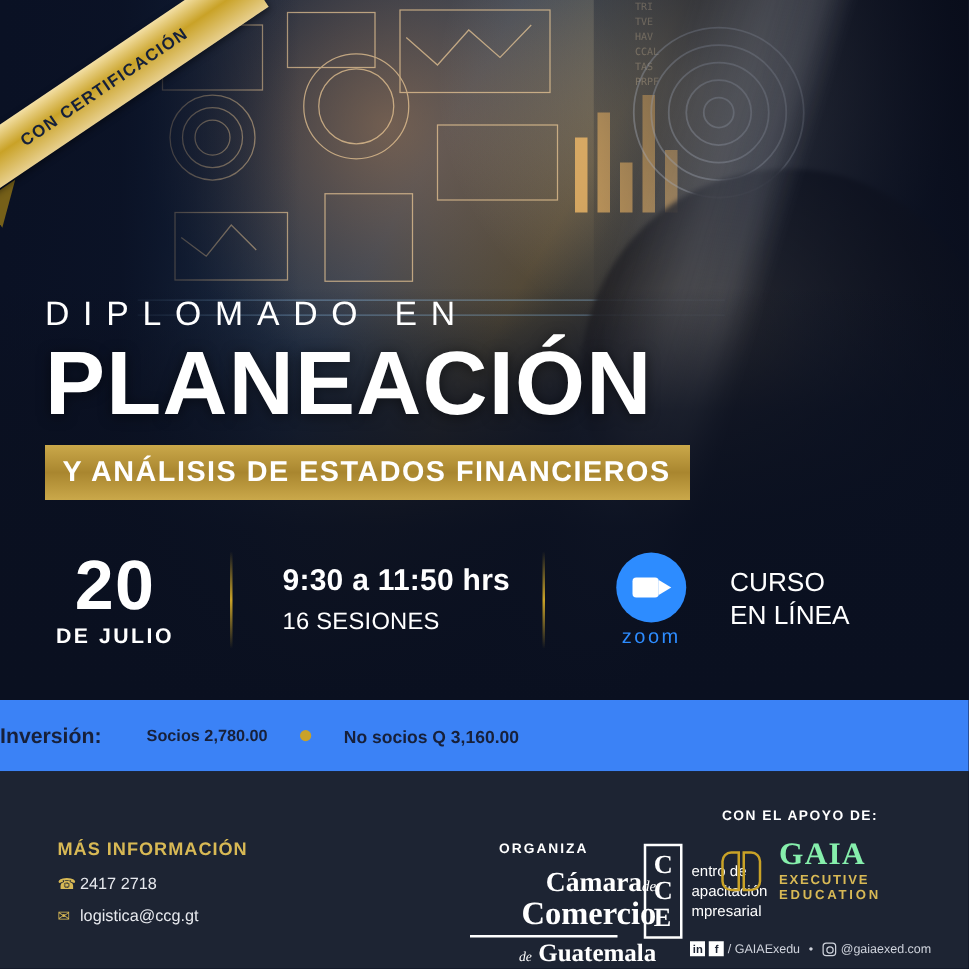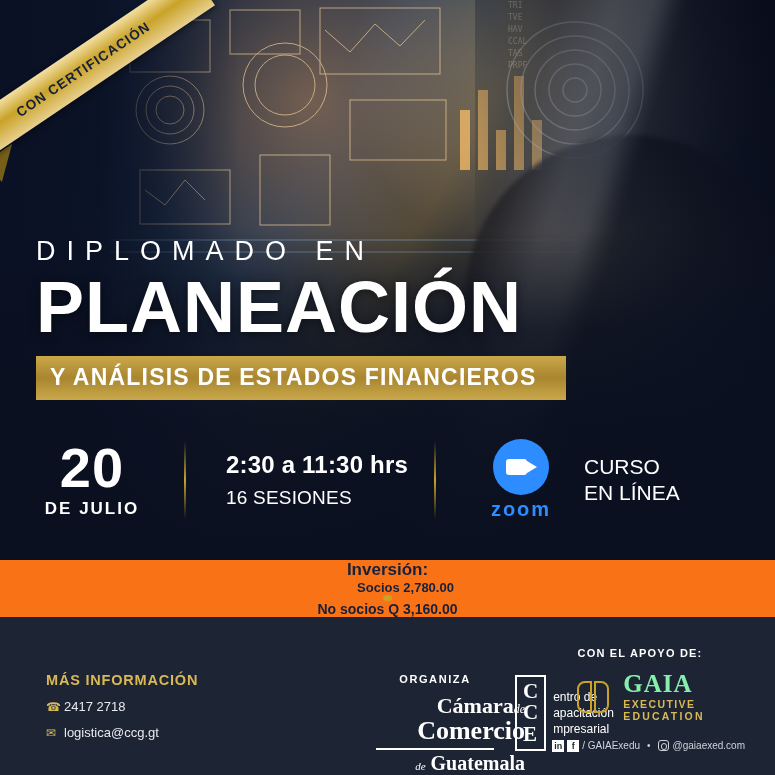--- a/index.html
+++ b/index.html
@@ -83,21 +83,21 @@
     text-transform:uppercase; line-height:1;
   }
   .t-big {
     color:#ffffff; font-size:72px; font-weight:bold; letter-spacing:1px;
     line-height:1.02; margin-top:6px; text-transform:uppercase;
     text-shadow:0 2px 10px rgba(0,0,0,.5);
   }
   .t-bar {
     margin-top:12px; display:inline-block;
     background:linear-gradient(180deg,#caa84a 0%,#a9862f 50%,#caa84a 100%);
-    padding:8px 30px 9px 14px;
+    padding:8px 16px 9px 14px;
   }
   .t-bar span {
     color:#ffffff; font-size:23px; font-weight:bold; letter-spacing:1.2px;
     text-transform:uppercase;
   }
 
   
   .info-row {
     position:absolute; left:0; top:425px; width:775px; height:110px;
     display:flex; align-items:center;
@@ -117,29 +117,28 @@
   }
   .zoom-cam:before {
     content:""; position:absolute; left:13px; top:20px; width:21px; height:16px;
     background:#fff; border-radius:3px;
   }
   .zoom-cam:after {
     content:""; position:absolute; left:34px; top:22px;
     border-style:solid; border-width:6px 0 6px 10px;
     border-color:transparent transparent transparent #fff;
   }
-  .zoom-word { color:#2d8cff; font-size:20px; font-weight:bold; letter-spacing:2px; margin-top:3px;}
+  .zoom-word { color:#2d8cff; font-size:16px; font-weight:normal; letter-spacing:2px; margin-top:3px;}
   .zoom-text { color:#ffffff; font-size:21px; line-height:1.25; margin-left:22px; }
 
   
   .price-bar {
     position:absolute; left:0; top:560px; width:775px; height:57px;
-    background:#f97316; display:flex; align-items:center; 
+    background:#3b82f6; display:flex; align-items:center; 
     color:#17203a;
-    flex-direction:column;
   }
   .price-bar .lbl { font-size:17px; font-weight:bold; }
   .price-bar .v1 { font-size:13px; font-weight:bold; margin-left:36px;}
   .price-dot { width:9px; height:9px; border-radius:50%; background:#c9a227; margin:0 26px; }
   .price-bar .v2 { font-size:14px; font-weight:bold; }
 
   
   .footer {
     position:absolute; left:0; top:617px; width:775px; height:158px;
     background:#1d2433;
@@ -164,21 +163,21 @@
   .f-support .cap { font-size:11px; letter-spacing:1.2px; font-weight:bold;}
   .gaia { margin-top:12px; display:flex; align-items:center; justify-content:center;}
   .gaia-mark { width:40px; height:36px; position:relative; margin-right:8px;}
   .gaia-mark i { position:absolute; border:2px solid #c9a227; display:block;}
   .gaia-mark i.a { left:2px; top:2px; width:15px; height:32px; border-radius:8px 0 0 8px;}
   .gaia-mark i.b { left:19px; top:2px; width:15px; height:32px; border-radius:0 8px 8px 0;}
   .gaia-txt { text-align:left; }
   .gaia-txt .g1 { color:#86efac; font-size:25px; font-weight:bold; letter-spacing:1px; font-family:"Liberation Serif", serif; line-height:1;}
   .gaia-txt .g2 { color:#d8b955; font-size:10.5px; letter-spacing:1.4px; font-weight:bold; margin-top:2px;}
   .gaia-txt .g3 { color:#d8b955; font-size:10.5px; letter-spacing:2.2px; font-weight:bold;}
-  .socials { position:absolute; right:30px; bottom:23px; display:flex; color:#cfd3dc; font-size:10px;}
+  .socials { position:absolute; right:30px; bottom:10px; display:flex; align-items:center; color:#cfd3dc; font-size:10px;}
   .sq { width:12px; height:12px; background:#fff; color:#1d2433; font-size:9px; font-weight:bold; display:flex; align-items:center; justify-content:center; margin-right:3px;}
   .sq.fb { background:#fff; color:#1d2433; }
   .soc-sep { margin:0 7px; }
   .ig-dot { width:11px; height:11px; border:1.5px solid #cfd3dc; border-radius:3px; margin-right:4px; position:relative;}
   .ig-dot:after { content:""; position:absolute; left:2.2px; top:2.2px; width:4.5px; height:4.5px; border:1.3px solid #cfd3dc; border-radius:50%;}
 </style>
 </head>
 <body>
 
 <div class="poster">
@@ -256,21 +255,21 @@
     </div>
   </div>
 
   <div class="info-row">
     <div class="col-date">
       <div class="day">20</div>
       <div class="month">DE JULIO</div>
     </div>
     <div class="vsep"></div>
     <div class="col-time">
-      <div class="hrs">2:30 a 11:30 hrs</div>
+      <div class="hrs">9:30 a 11:50 hrs</div>
       <div class="ses">16 SESIONES</div>
     </div>
     <div class="vsep"></div>
     <div class="col-zoom">
       <div class="zoom-logo">
         <div class="zoom-cam"></div>
         <div class="zoom-word">zoom</div>
       </div>
       <div class="zoom-text">
         <div>CURSO</div>

